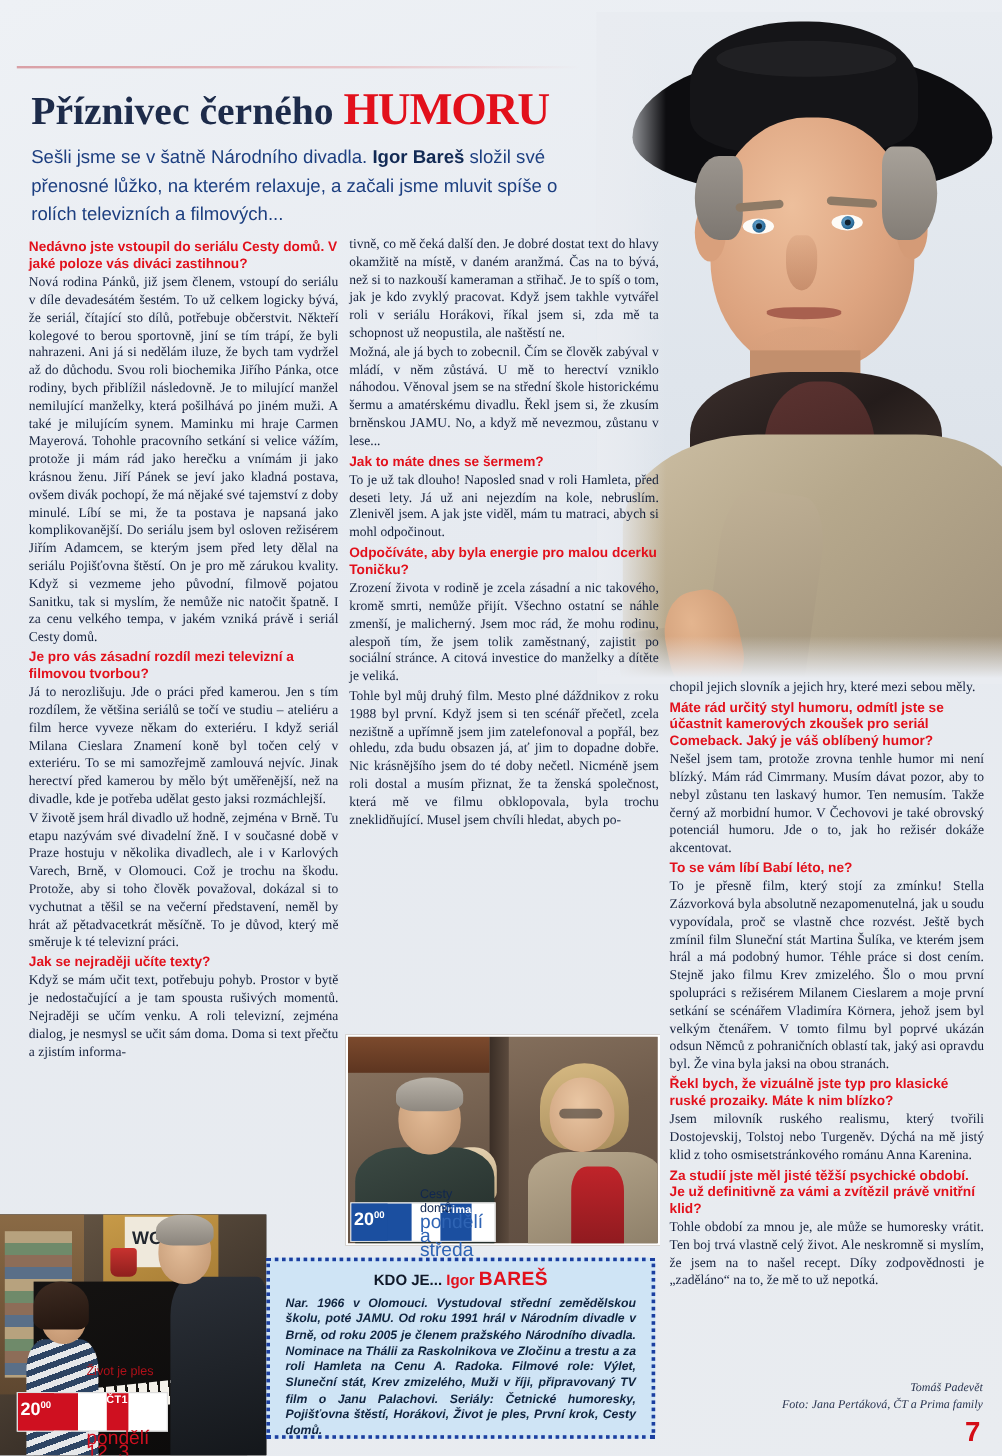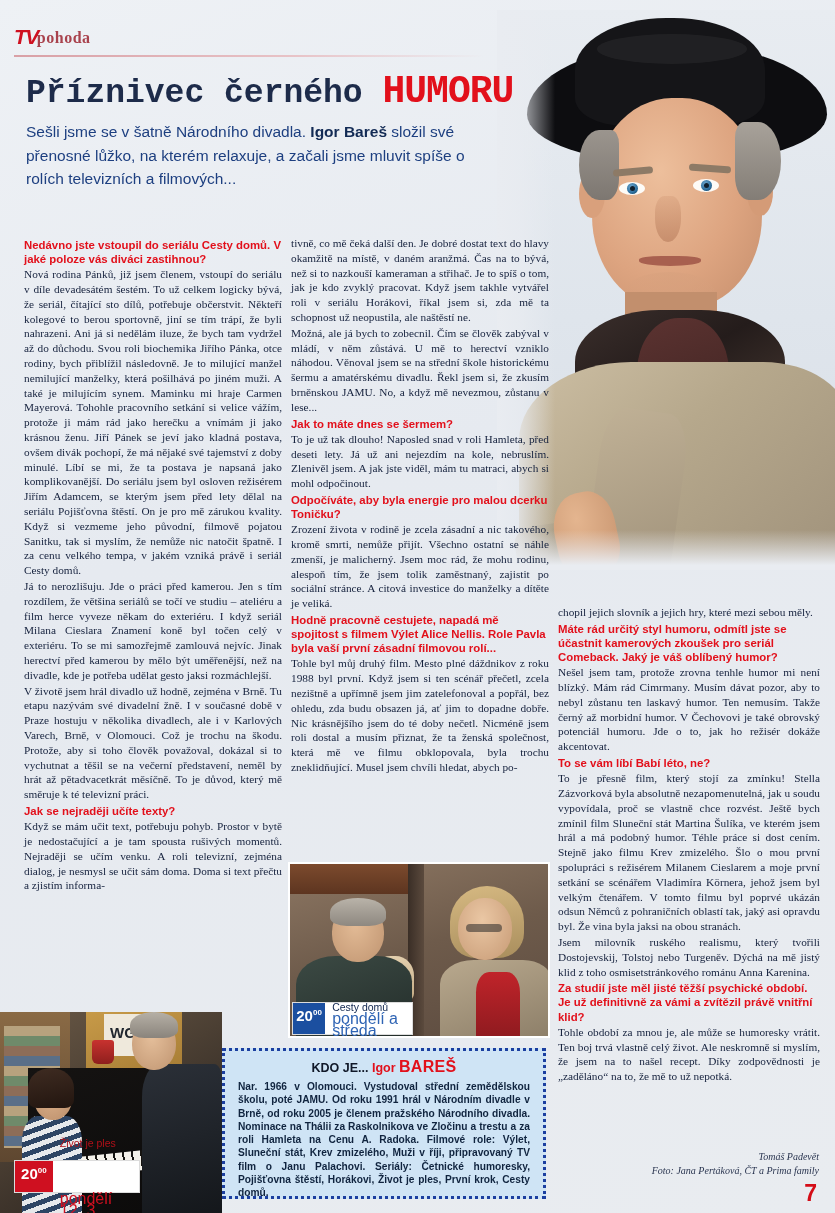--- a/index.html
+++ b/index.html
@@ -45,21 +45,21 @@
     padding-left: 120px;
   }
   #section-banner span {
     font-family: "Liberation Sans", sans-serif;
     font-weight: bold; font-size: 17px; color: #fff; letter-spacing: .6px;
   }
 
   
   #headline {
     position: absolute; left: 26px; top: 72px; width: 520px;
-    font-family: Liberation Mono, monospace;
+    font-family: Liberation Serif, serif;
     font-size: 33px; line-height: 1.05; color: #1d2b4a; white-space: nowrap;
   }
   #headline .hl-accent {
     font-weight: bold; color: #e2101b; font-size: 38px; letter-spacing: -1px;
   }
 
   
   #standfirst {
     position: absolute; left: 26px; top: 120px; width: 475px;
     font-family: "Liberation Sans", sans-serif;
@@ -67,21 +67,20 @@
   }
   #standfirst b { color: #122a54; }
 
   
   .col {
     position: absolute;
     font-size: 11.3px;
     line-height: 1.31;
     color: #15213d;
     text-align: justify;
-    margin-top: 39px;
   }
   #col1 { left: 24px; top: 197px; width: 258px; }
   #col2 { left: 291px; top: 197px; width: 258px; }
   #col3 { left: 558px; top: 566px; width: 262px; }
 
   .q {
     color: #e2101b;
     font-family: "Liberation Sans", sans-serif;
     font-weight: bold;
     font-size: 11.4px;
@@ -269,21 +268,21 @@
   .pl-cup { position:absolute; left: 92px; top: 28px; width: 22px; height: 24px;
     background: linear-gradient(180deg,#c8322f,#8e1f1d); border-radius: 3px 3px 6px 6px; }
 
   
   .tv-badge {
     position: absolute; display: flex; align-items: stretch;
     background: #ffffff; border: 1px solid #dcdcdc;
     font-family: "Liberation Sans", sans-serif;
   }
   .tv-badge .time-block {
-    display: flex; flex-direction: column; width: 50px; gap: 44px;
+    display: flex; flex-direction: row; width: 50px; gap: 44px;
   }
   .tv-badge .time {
     color: #fff; font-weight: bold; font-size: 15px; line-height: 17px;
     text-align: center; padding: 1px 2px 0;
   }
   .tv-badge .time sup { font-size: 8px; vertical-align: super; font-weight: bold; }
   .tv-badge .chan {
     color: #fff; font-weight: bold; font-size: 9px; line-height: 11px;
     text-align: center; letter-spacing: .3px;
   }
@@ -315,21 +314,21 @@
   #kdoje-title {
     text-align: center;
     font-family: "Liberation Sans", sans-serif;
     font-size: 12.5px; font-weight: bold; color: #101828;
     margin-bottom: 4px;
   }
   #kdoje-title .kj-first { color: #e2101b; }
   #kdoje-title .kj-last { color: #e2101b; font-size: 16px; letter-spacing: .3px; }
   #kdoje-body {
     font-family: "Liberation Sans", sans-serif;
-    font-weight: bold;
+    font-style: italic; font-weight: bold;
     font-size: 10.2px; line-height: 1.3; color: #10243f;
     text-align: justify;
   }
 
   
   #byline {
     position: absolute; right: 16px; top: 1150px; width: 280px;
     text-align: right; font-style: italic; font-size: 10px; line-height: 1.4;
     color: #2a3550;
   }
@@ -372,53 +371,51 @@
     <div class="collar-dark"></div>
     <div class="collar-maroon"></div>
     <div class="coat"></div>
     <div class="coat-fold"></div>
     <div class="sleeve"></div>
     <div class="hand"></div>
     <div class="portrait-fade-l"></div>
     <div class="portrait-fade-b"></div>
   </div>
 
-  <div id="masthead">
-    <span id="logo-tv">TV</span><span id="logo-pohoda">pohoda</span>
-  </div>
   <div id="masthead-rule"></div>
 
   <h1 id="headline"><span>Příznivec černého </span><span class="hl-accent">HUMORU</span></h1>
 
   <p id="standfirst"><span>Sešli jsme se v šatně Národního divadla. </span><b>Igor Bareš</b><span> složil své přenosné lůžko, na kterém relaxuje, a začali jsme mluvit spíše o rolích televizních a filmových...</span></p>
 
   <div class="col" id="col1">
       <p class="q">Nedávno jste vstoupil do seriálu Cesty domů. V jaké poloze vás diváci zastihnou?</p>
       <p class="a">Nová rodina Pánků, již jsem členem, vstoupí do seriálu v díle devadesátém šestém. To už celkem logicky bývá, že seriál, čítající sto dílů, potřebuje občerstvit. Někteří kolegové to berou sportovně, jiní se tím trápí, že byli nahrazeni. Ani já si nedělám iluze, že bych tam vydržel až do důchodu. Svou roli biochemika Jiřího Pánka, otce rodiny, bych přiblížil následovně. Je to milující manžel nemilující manželky, která pošilhává po jiném muži. A také je milujícím synem. Maminku mi hraje Carmen Mayerová. Tohohle pracovního setkání si velice vážím, protože ji mám rád jako herečku a vnímám ji jako krásnou ženu. Jiří Pánek se jeví jako kladná postava, ovšem divák pochopí, že má nějaké své tajemství z doby minulé. Líbí se mi, že ta postava je napsaná jako komplikovanější. Do seriálu jsem byl osloven režisérem Jiřím Adamcem, se kterým jsem před lety dělal na seriálu Pojišťovna štěstí. On je pro mě zárukou kvality. Když si vezmeme jeho původní, filmově pojatou Sanitku, tak si myslím, že nemůže nic natočit špatně. I za cenu velkého tempa, v jakém vzniká právě i seriál Cesty domů.</p>
+      <p class="q">Je pro vás zásadní rozdíl mezi televizní a filmovou tvorbou?</p>
       <p class="a">Já to nerozlišuju. Jde o práci před kamerou. Jen s tím rozdílem, že většina seriálů se točí ve studiu – ateliéru a film herce vyveze někam do exteriéru. I když seriál Milana Cieslara Znamení koně byl točen celý v exteriéru. To se mi samozřejmě zamlouvá nejvíc. Jinak herectví před kamerou by mělo být uměřenější, než na divadle, kde je potřeba udělat gesto jaksi rozmáchlejší.</p>
       <p class="a">V životě jsem hrál divadlo už hodně, zejména v Brně. Tu etapu nazývám své divadelní žně. I v současné době v Praze hostuju v několika divadlech, ale i v Karlových Varech, Brně, v Olomouci. Což je trochu na škodu. Protože, aby si toho člověk považoval, dokázal si to vychutnat a těšil se na večerní představení, neměl by hrát až pětadvacetkrát měsíčně. To je důvod, který mě směruje k té televizní práci.</p>
       <p class="q">Jak se nejraději učíte texty?</p>
       <p class="a">Když se mám učit text, potřebuju pohyb. Prostor v bytě je nedostačující a je tam spousta rušivých momentů. Nejraději se učím venku. A roli televizní, zejména dialog, je nesmysl se učit sám doma. Doma si text přečtu a zjistím informa-</p>
     </div>
   <div class="col" id="col2">
       <p class="a">tivně, co mě čeká další den. Je dobré dostat text do hlavy okamžitě na místě, v daném aranžmá. Čas na to bývá, než si to nazkouší kameraman a střihač. Je to spíš o tom, jak je kdo zvyklý pracovat. Když jsem takhle vytvářel roli v seriálu Horákovi, říkal jsem si, zda mě ta schopnost už neopustila, ale naštěstí ne.</p>
       <p class="a">Možná, ale já bych to zobecnil. Čím se člověk zabýval v mládí, v něm zůstává. U mě to herectví vzniklo náhodou. Věnoval jsem se na střední škole historickému šermu a amatérskému divadlu. Řekl jsem si, že zkusím brněnskou JAMU. No, a když mě nevezmou, zůstanu v lese...</p>
       <p class="q">Jak to máte dnes se šermem?</p>
       <p class="a">To je už tak dlouho! Naposled snad v roli Hamleta, před deseti lety. Já už ani nejezdím na kole, nebruslím. Zlenivěl jsem. A jak jste viděl, mám tu matraci, abych si mohl odpočinout.</p>
       <p class="q">Odpočíváte, aby byla energie pro malou dcerku Toničku?</p>
       <p class="a">Zrození života v rodině je zcela zásadní a nic takového, kromě smrti, nemůže přijít. Všechno ostatní se náhle zmenší, je malicherný. Jsem moc rád, že mohu rodinu, alespoň tím, že jsem tolik zaměstnaný, zajistit po sociální stránce. A citová investice do manželky a dítěte je veliká.</p>
-      <p class="q">Hodně pracovně cestujete, napadá mě spojitost s filmem Výlet Alice Nellis. Role Pavla byla vaší první zásadní filmovou rolí...</p>
       <p class="a">Tohle byl můj druhý film. Mesto plné dáždnikov z roku 1988 byl první. Když jsem si ten scénář přečetl, zcela nezištně a upřímně jsem jim zatelefonoval a popřál, bez ohledu, zda budu obsazen já, ať jim to dopadne dobře. Nic krásnějšího jsem do té doby nečetl. Nicméně jsem roli dostal a musím přiznat, že ta ženská společnost, která mě ve filmu obklopovala, byla trochu zneklidňující. Musel jsem chvíli hledat, abych po-</p>
     </div>
   <div class="col" id="col3">
       <p class="a">chopil jejich slovník a jejich hry, které mezi sebou měly.</p>
       <p class="q">Máte rád určitý styl humoru, odmítl jste se účastnit kamerových zkoušek pro seriál Comeback. Jaký je váš oblíbený humor?</p>
       <p class="a">Nešel jsem tam, protože zrovna tenhle humor mi není blízký. Mám rád Cimrmany. Musím dávat pozor, aby to nebyl zůstanu ten laskavý humor. Ten nemusím. Takže černý až morbidní humor. V Čechovovi je také obrovský potenciál humoru. Jde o to, jak ho režisér dokáže akcentovat.</p>
       <p class="q">To se vám líbí Babí léto, ne?</p>
       <p class="a">To je přesně film, který stojí za zmínku! Stella Zázvorková byla absolutně nezapomenutelná, jak u soudu vypovídala, proč se vlastně chce rozvést. Ještě bych zmínil film Sluneční stát Martina Šulíka, ve kterém jsem hrál a má podobný humor. Téhle práce si dost cením. Stejně jako filmu Krev zmizelého. Šlo o mou první spolupráci s režisérem Milanem Cieslarem a moje první setkání se scénářem Vladimíra Körnera, jehož jsem byl velkým čtenářem. V tomto filmu byl poprvé ukázán odsun Němců z pohraničních oblastí tak, jaký asi opravdu byl. Že vina byla jaksi na obou stranách.</p>
+      <p class="q">Řekl bych, že vizuálně jste typ pro klasické ruské prozaiky. Máte k nim blízko?</p>
       <p class="a">Jsem milovník ruského realismu, který tvořili Dostojevskij, Tolstoj nebo Turgeněv. Dýchá na mě jistý klid z toho osmisetstránkového románu Anna Karenina.</p>
       <p class="q">Za studií jste měl jisté těžší psychické období. Je už definitivně za vámi a zvítězil právě vnitřní klid?</p>
       <p class="a">Tohle období za mnou je, ale může se humoresky vrátit. Ten boj trvá vlastně celý život. Ale neskromně si myslím, že jsem na to našel recept. Díky zodpovědnosti je „zaděláno“ na to, že mě to už nepotká.</p>
     </div>
 
   <div id="photo-cesty">
     <div class="cz-wall"></div>
     <div class="cz-beam"></div>
     <div class="cz-doorframe"></div>
     <div class="cz-lamp"></div>

